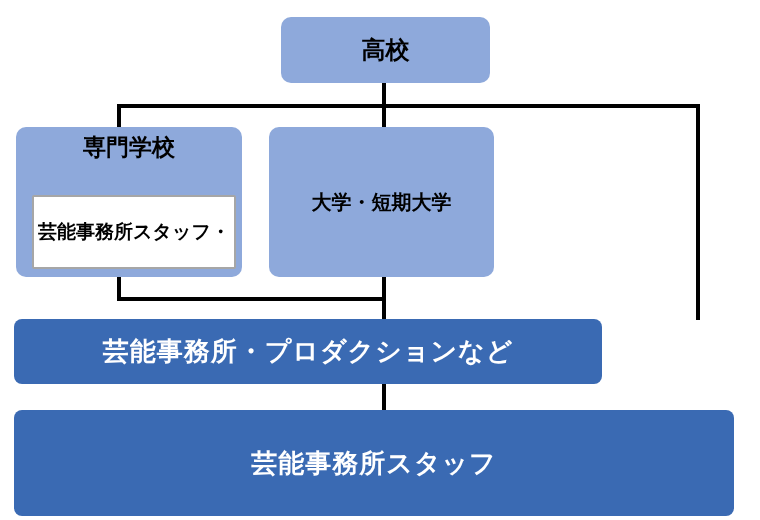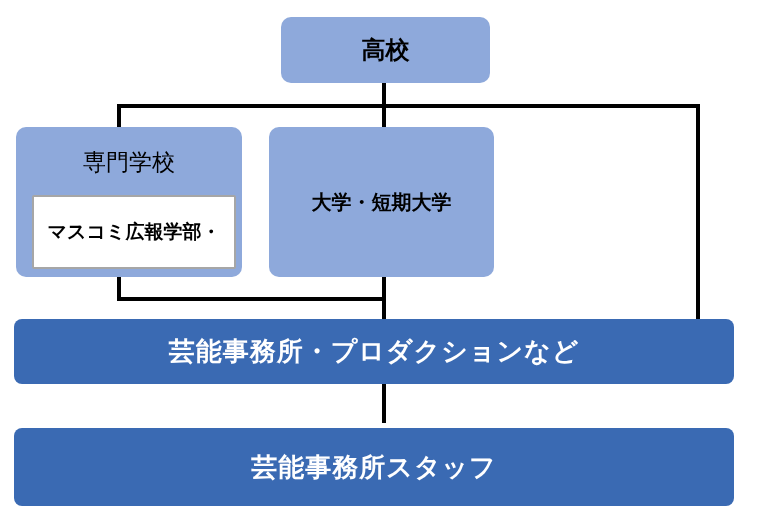--- a/index.html
+++ b/index.html
@@ -42,35 +42,35 @@
   }
   .node.dark {
     background: var(--node-fill-dark);
     color: var(--text-light);
     border-radius: 8px;
     letter-spacing: 1px;
   }
   .node-highschool  { left: 277px; top: 13px;  width: 209px; height: 66px;  font-size: 24px; }
   .node-vocational  { left: 12px;  top: 123px; width: 226px; height: 150px;
                       flex-direction: column; justify-content: flex-start; }
-  .vocational-title { margin-top: 16px; font-size: 23px; font-weight: normal; }
+  .vocational-title { margin-top: 1px; font-size: 23px; font-weight: bold; }
   .inner-box {
     position: absolute;
     left: 16px; top: 68px; width: 204px; height: 74px;
     background: var(--inner-box-bg);
     border: 2px solid var(--inner-box-border);
     border-radius: 2px;
     display: flex; flex-direction: column;
     align-items: center; justify-content: center;
     font-size: 19px; line-height: 1.35;
     color: var(--text-dark);
   }
   .node-university  { left: 265px; top: 123px; width: 225px; height: 150px; font-size: 20px; }
-  .node-agency      { left: 10px;  top: 315px; width: 720px; height: 65px;  font-size: 26px; }
-  .node-staff       { left: 10px;  top: 424px; width: 720px; height: 78px;  font-size: 26px; }
+  .node-agency      { left: 10px;  top: 315px; width: 588px; height: 65px;  font-size: 26px; }
+  .node-staff       { left: 10px;  top: 406px; width: 720px; height: 106px;  font-size: 26px; }
 
   .c-hs-down     { left: 378px; top: 79px;  width: 3px;   height: 45px; }
   .c-branch-top  { left: 113px; top: 100px; width: 582px; height: 3px;  }
   .c-left-down   { left: 113px; top: 100px; width: 3px;   height: 24px; }
   .c-right-down  { left: 692px; top: 100px; width: 3px;   height: 216px;}
   .c-voc-down    { left: 113px; top: 272px; width: 3px;   height: 24px; }
   .c-merge-mid   { left: 113px; top: 293px; width: 268px; height: 3px;  }
   .c-univ-down   { left: 378px; top: 272px; width: 3px;   height: 44px; }
   .c-agency-down { left: 378px; top: 379px; width: 3px;   height: 40px; }
 </style>
@@ -88,21 +88,21 @@
   <div class="line c-univ-down"></div>
   <div class="line c-agency-down"></div>
 
   <div class="node light node-highschool">
     <span>高校</span>
   </div>
 
   <div class="node light node-vocational">
     <div class="vocational-title">専門学校</div>
     <div class="inner-box">
-      <div>マスコミ広報学部・</div>
+      <div>芸能事務所スタッフ・</div>
     </div>
   </div>
 
   <div class="node light node-university">
     <span>大学・短期大学</span>
   </div>
 
   <div class="node dark node-agency">
     <span>芸能事務所・プロダクションなど</span>
   </div>

